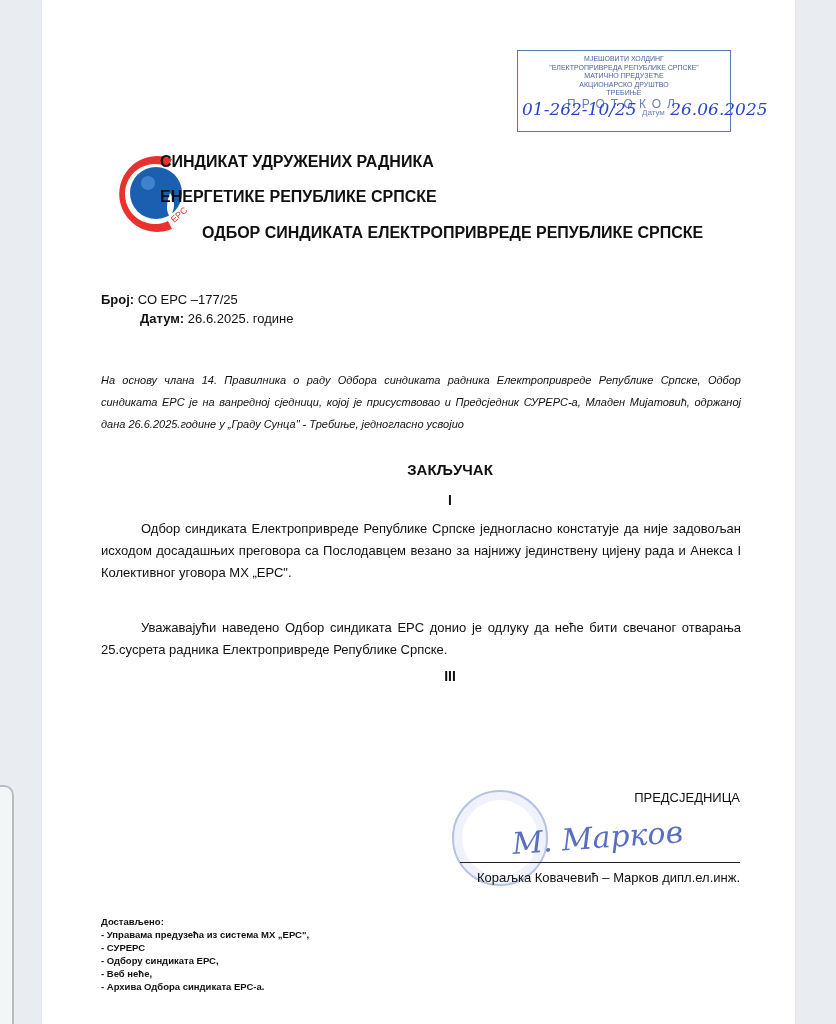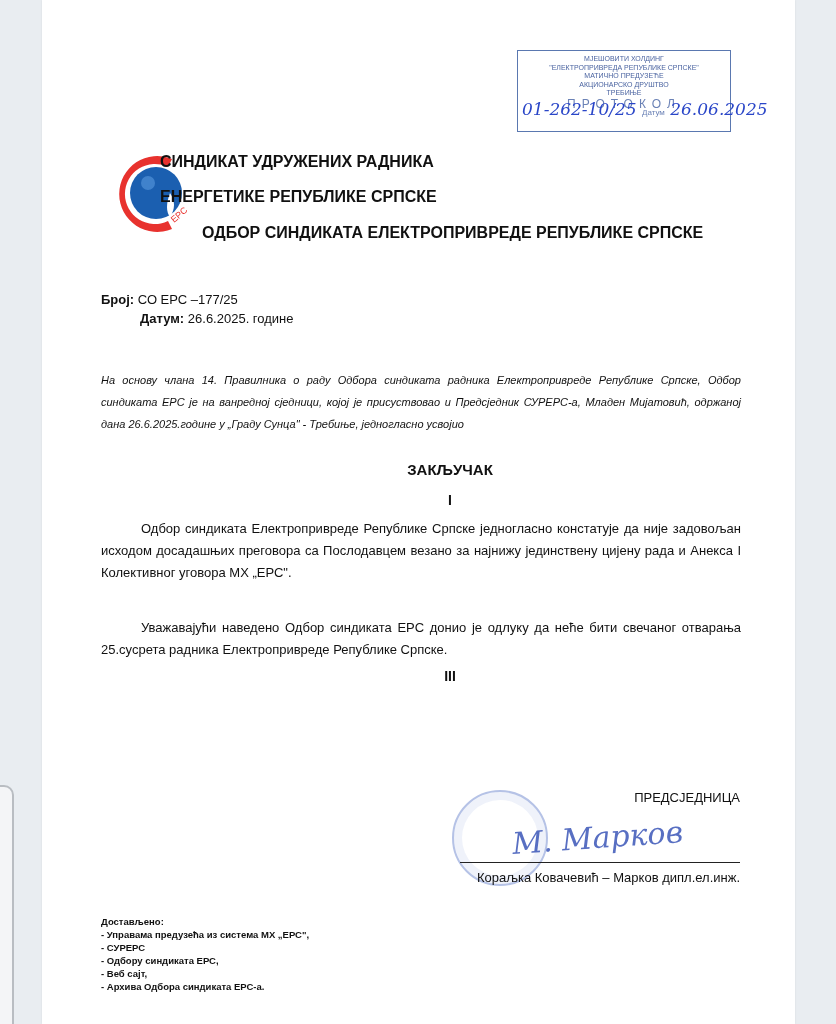--- a/index.html
+++ b/index.html
@@ -89,16 +89,16 @@
     <div class="line"></div>
     <div class="name">Корaљка Ковачевић – Марков дипл.ел.инж.</div>
   </div>
   <div class="scribble">М. Марков</div>
 
   <div class="cc">
     <div>Достављено:</div>
     <div>- Управама предузећа из система МХ „ЕРС",</div>
     <div>- СУРЕРС</div>
     <div>- Одбору синдиката ЕРС,</div>
-    <div>- Веб сајт,</div>
+    <div>- Веб неће,</div>
     <div>- Архива Одбора синдиката ЕРС-а.</div>
   </div>
 </div>
 
 </body></html>

